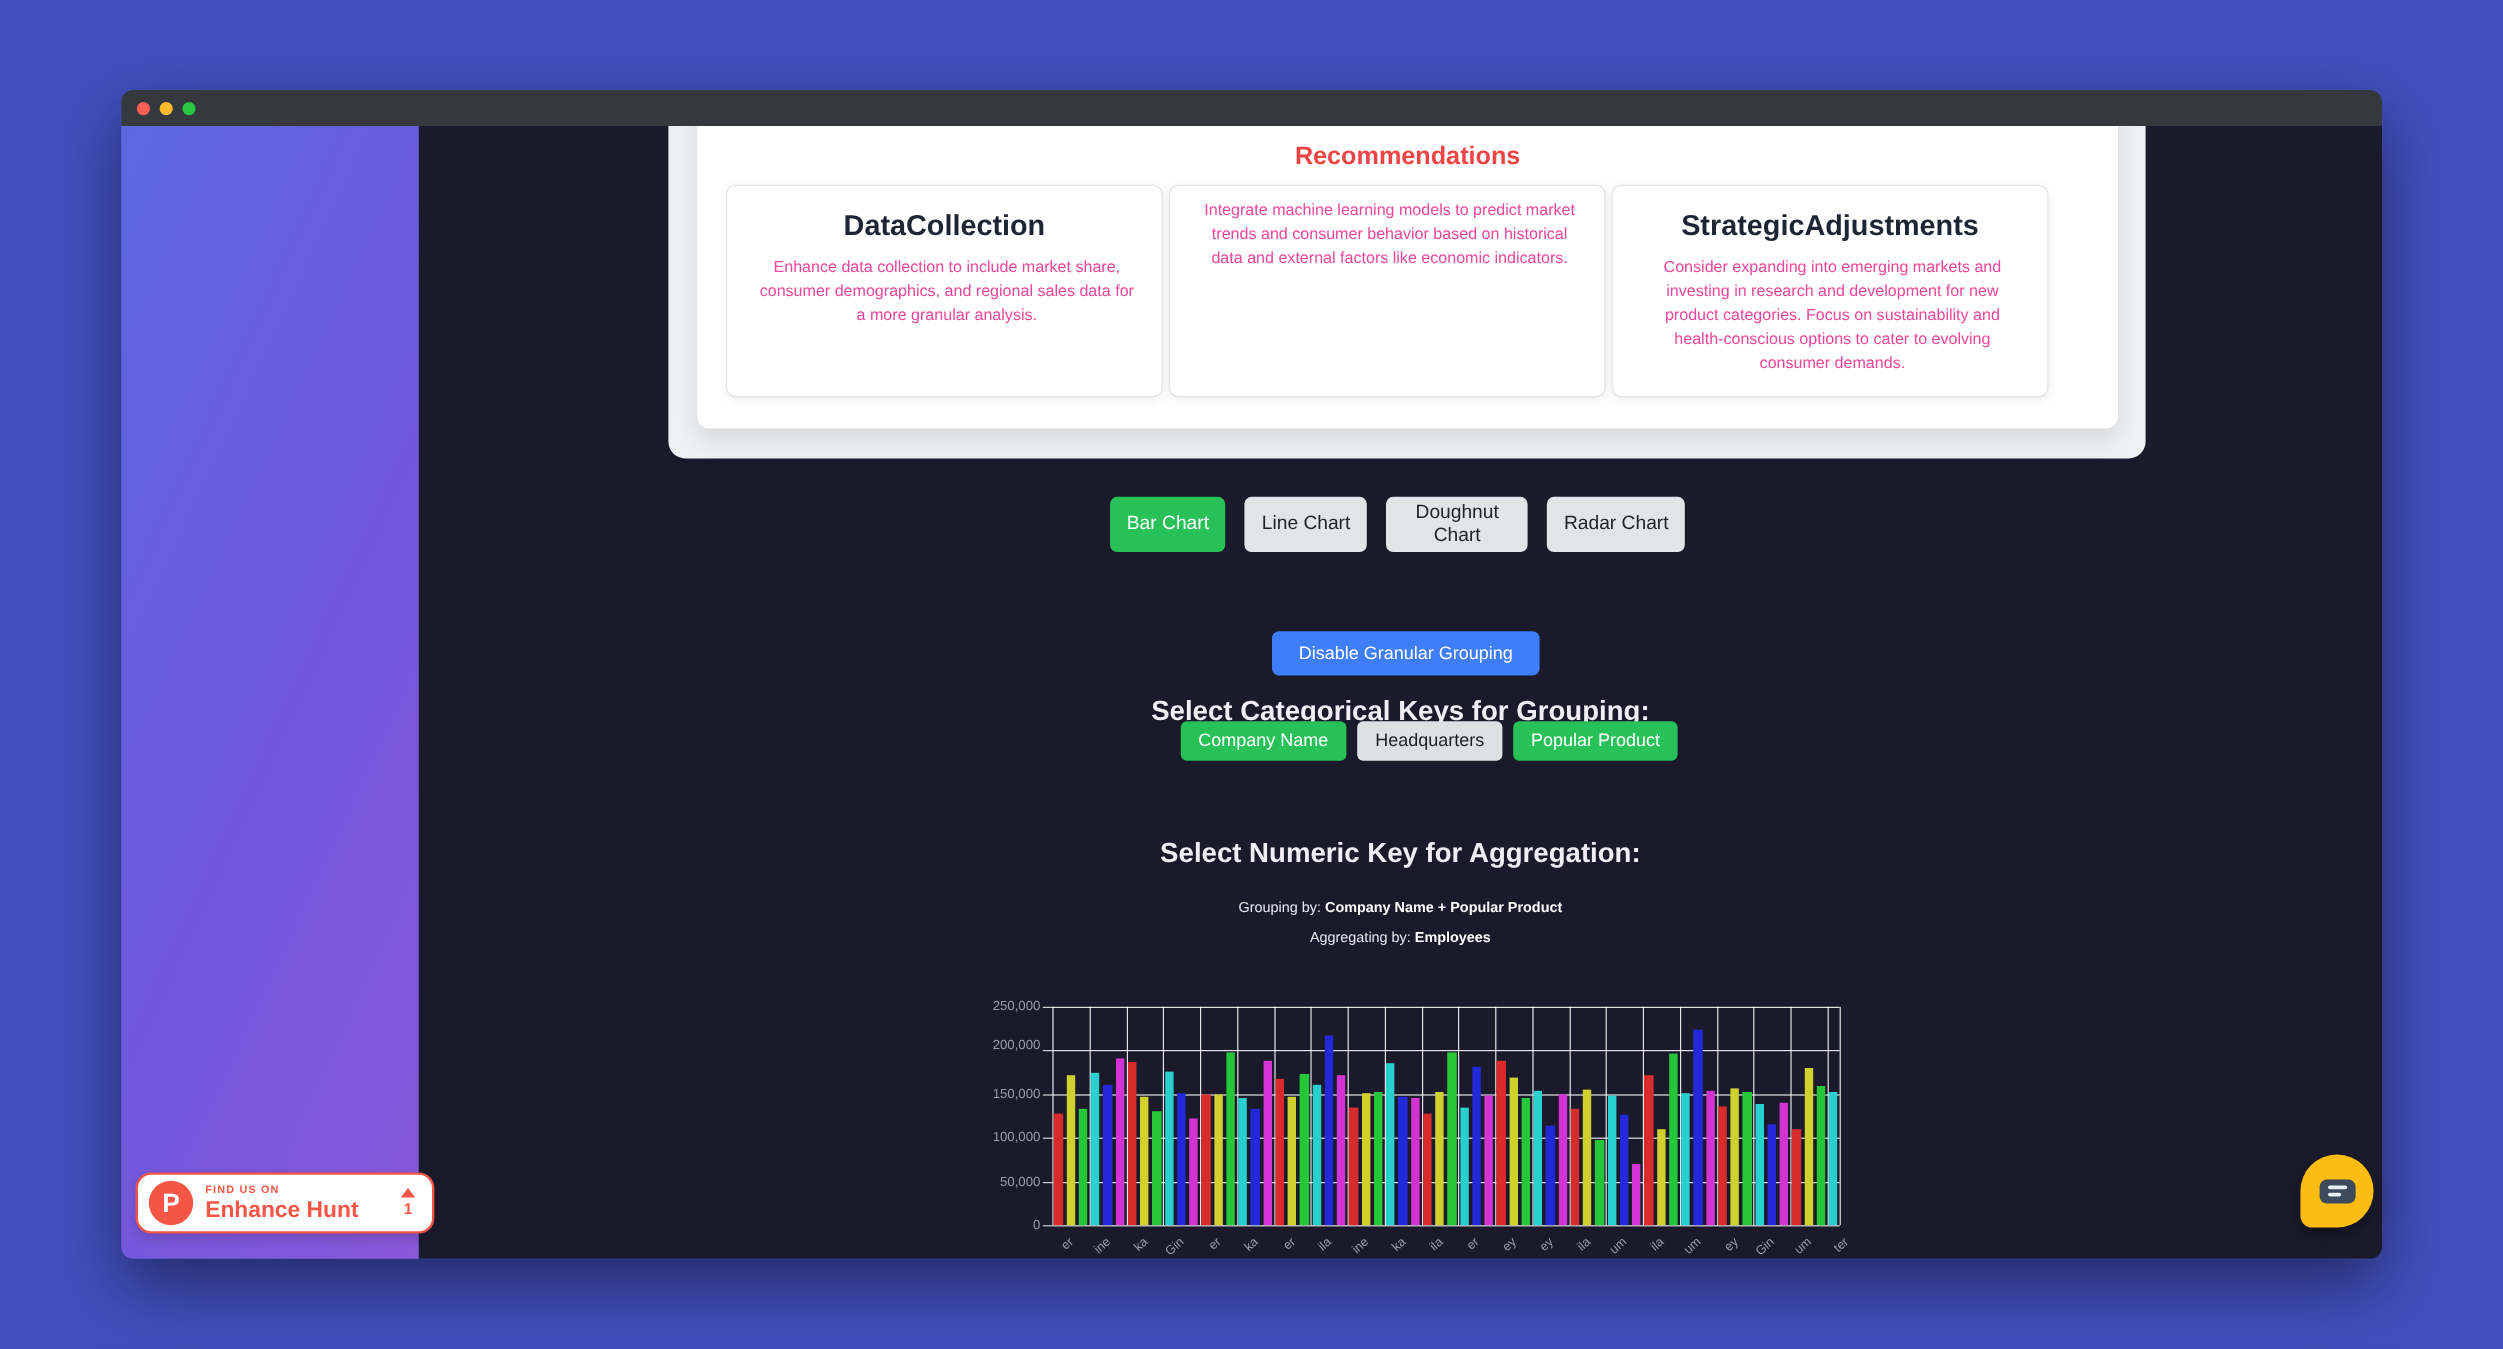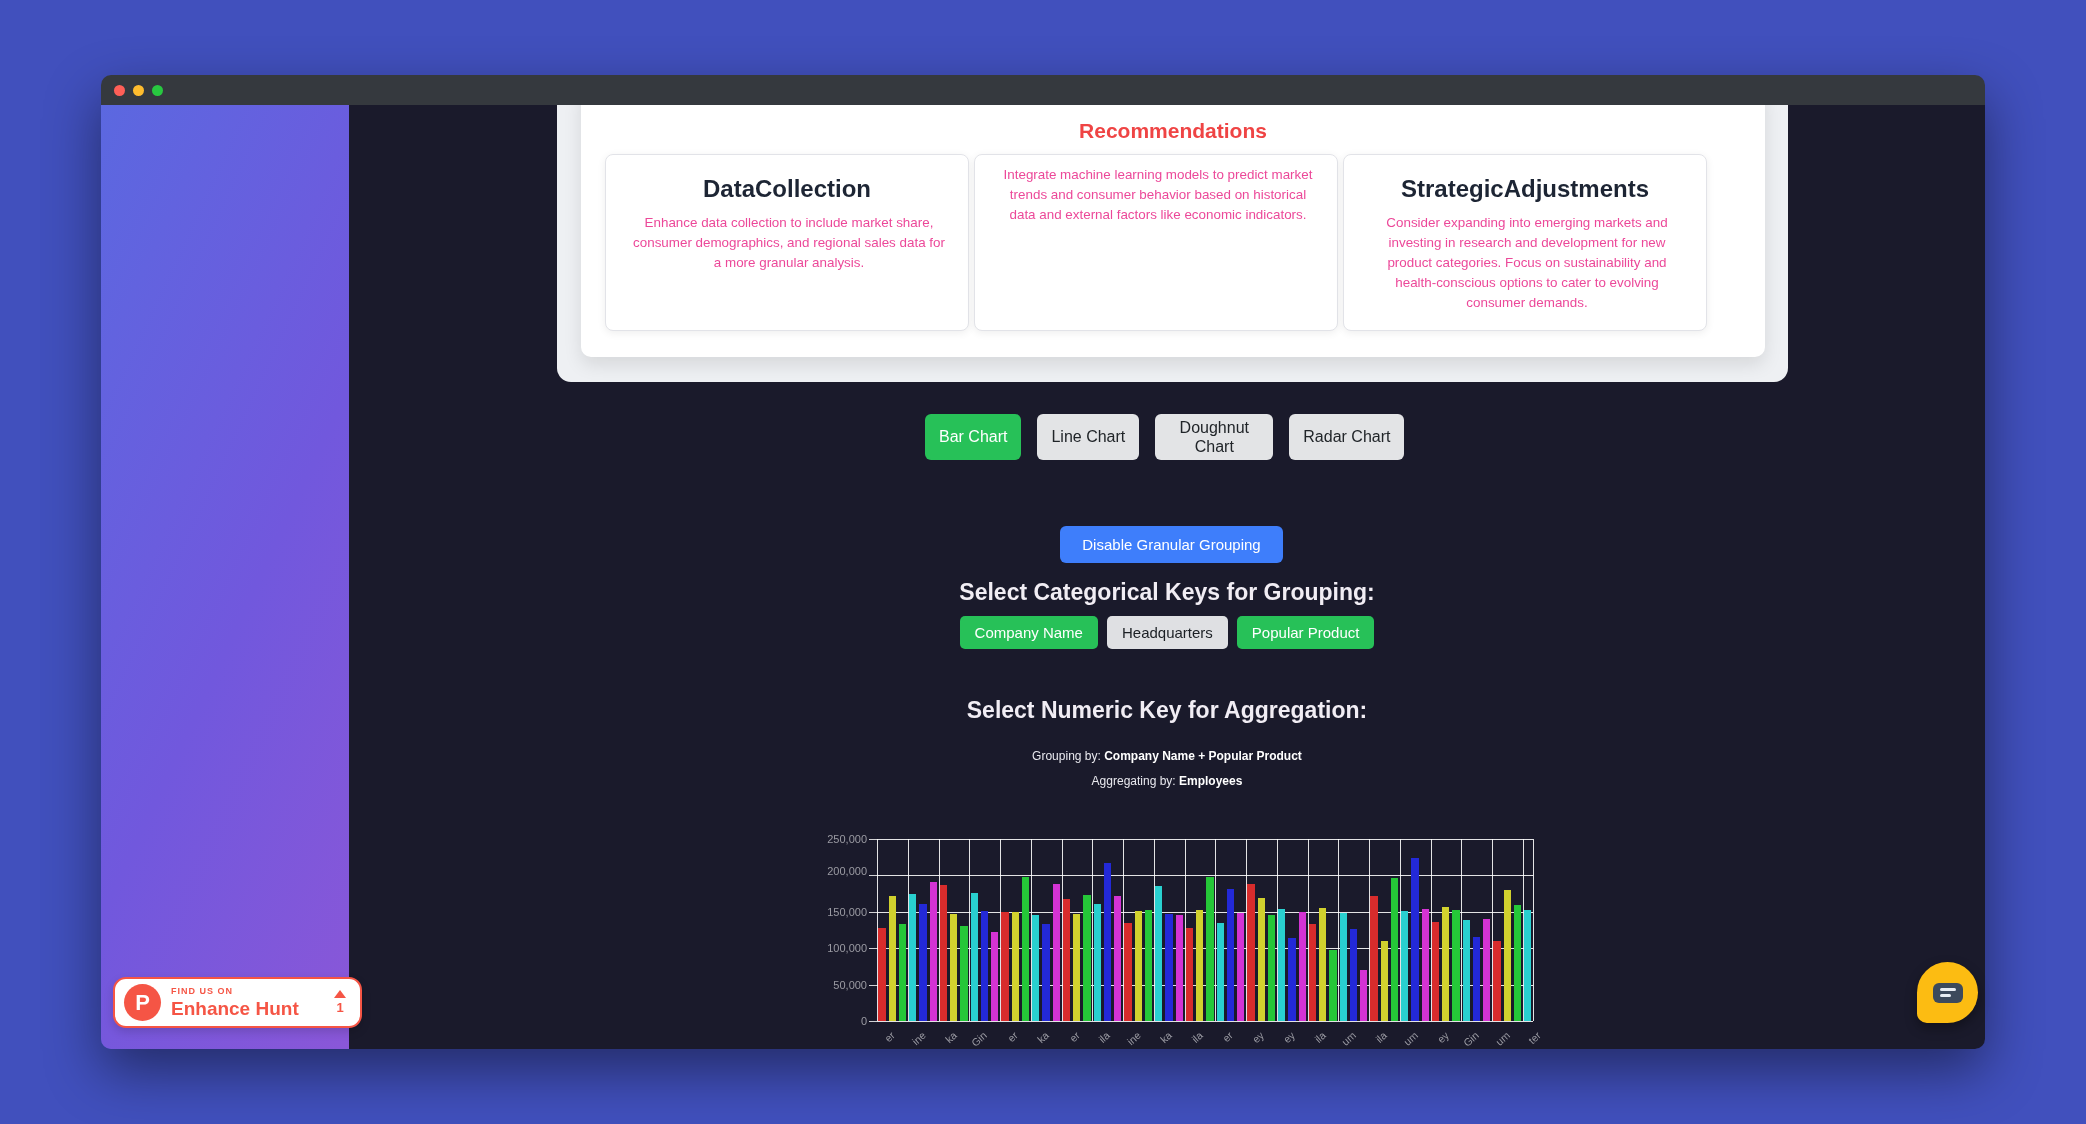--- a/index.html
+++ b/index.html
@@ -36,21 +36,21 @@
   .btn.active-green{background:#27c158;color:#ffffff;}
   .btn.wrap{width:118px;line-height:19px;padding:0 8px;}
 
   
   .granular-btn{position:absolute;left:711px;top:421px;width:223px;height:37px;background:#3e7efb;
                 color:#fff;font-size:15px;border:none;border-radius:6px;cursor:pointer;}
   .section-heading{position:absolute;left:0;width:100%;text-align:center;font-size:23px;
                    font-weight:bold;color:#f1edf4;}
   .heading-cat{top:474px;} .heading-num{top:592px;}
   .pill-row{position:absolute;left:0;width:100%;top:0;display:flex;justify-content:center;gap:9px;}
-  .row-cat{top:511px;} .row-num{top:595px;}
+  .row-cat{top:496px;margin-left:24px;} .row-num{top:595px;}
   .pill{height:33px;display:flex;align-items:center;padding:0 15px;border-radius:5px;font-size:15px;
         border:none;cursor:pointer;background:#dfe0e3;color:#1b1f24;}
   .pill.green{background:#27c158;color:#fff;}
   .pill.blue{background:#3e7efb;color:#fff;}
   .status-line{position:absolute;left:0;width:100%;text-align:center;font-size:12px;color:#e9e9ef;}
   .line-grouping{top:644px;} .line-aggregating{top:669px;}
   .status-line b{color:#ffffff;}
 
   
   .chart{position:absolute;left:476px;top:727px;width:712px;height:240px;}

